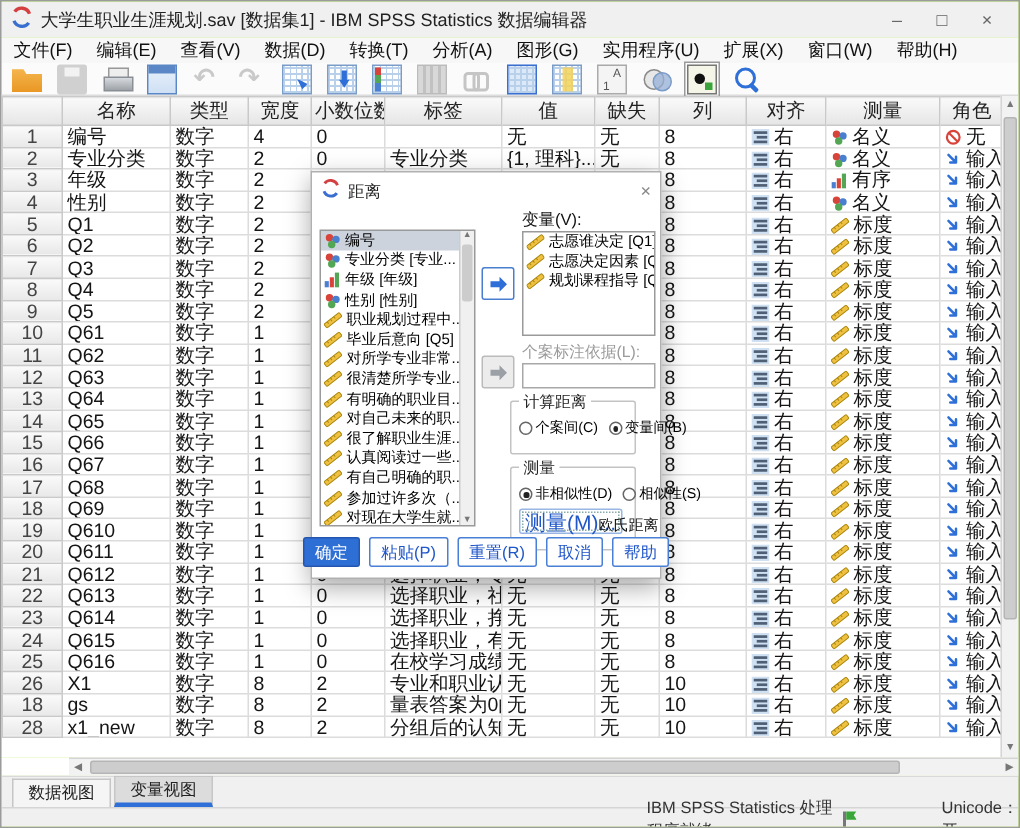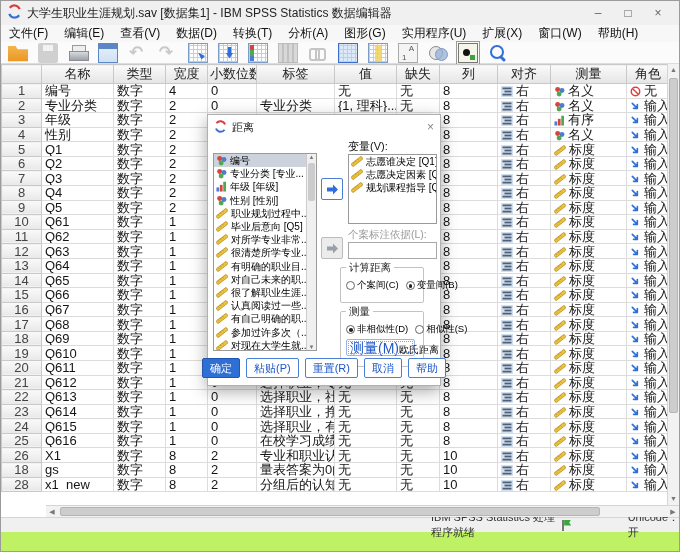--- a/index.html
+++ b/index.html
@@ -972,20 +972,24 @@
   </div>
 
   <div class="hscroll">
     <div class="htrack">
       <div class="harrow">◀</div>
       <div class="hthumb"></div>
       <div class="harrow r">▶</div>
     </div>
   </div>
 
+  <div class="tabs">
+    <span class="tab">数据视图</span>
+    <span class="tab active">变量视图</span>
+  </div>
 
   <div class="statusbar">
     <span class="msg">IBM SPSS Statistics 处理程序就绪</span>
     <span class="flag"></span>
     <span class="uni">Unicode：开</span>
   </div>
 
   <div class="dialog">
     <div class="dlg-title">
       <span><svg width="13" height="13" viewBox="0 0 16 16">

